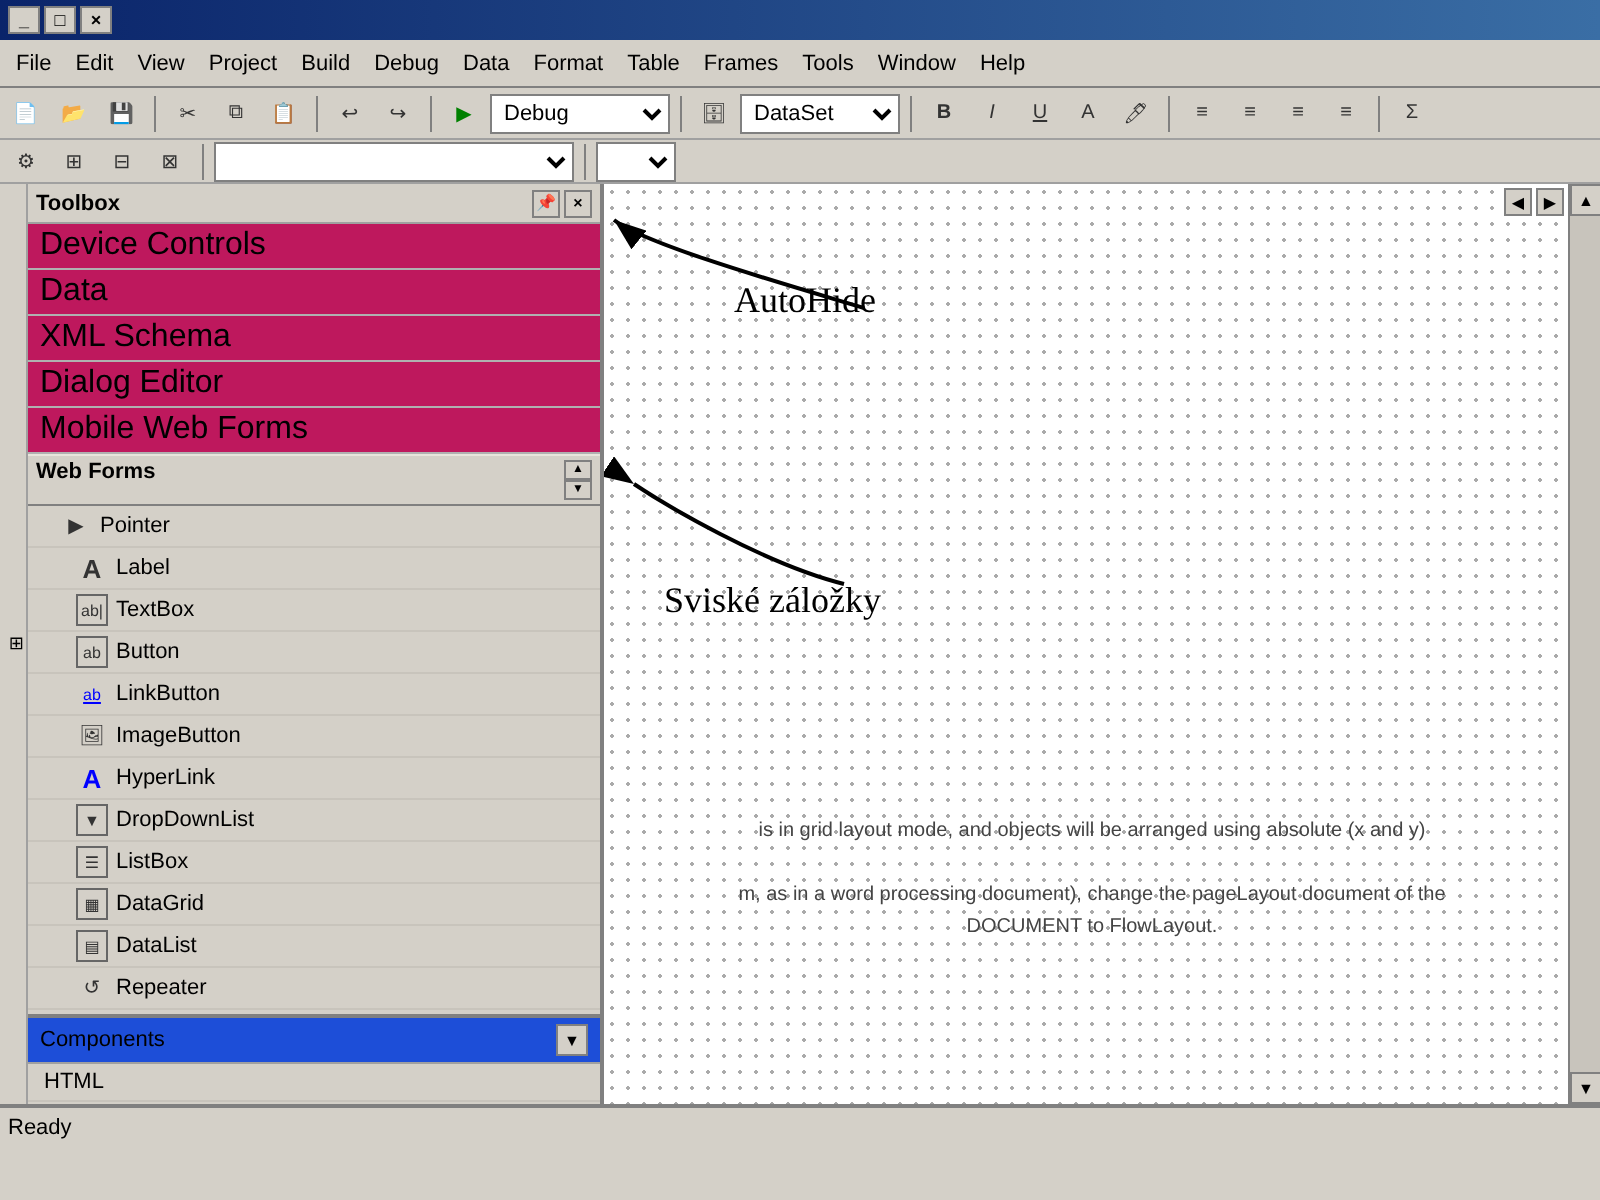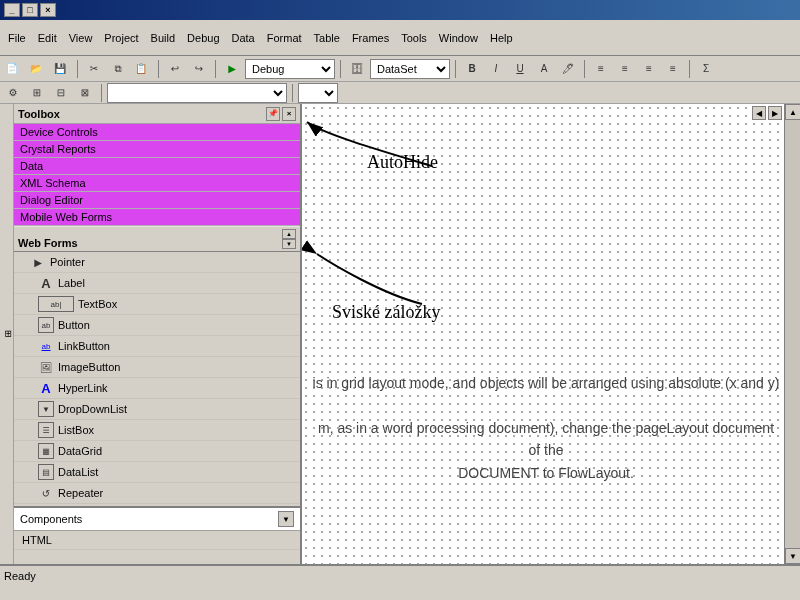--- a/index.html
+++ b/index.html
@@ -32,21 +32,21 @@
       border: 1px solid #808080;
       font-size: 9px;
       display: flex; align-items: center; justify-content: center;
       cursor: pointer;
       color: black;
     }
 
     
     #menu-bar {
       background: #d4d0c8;
-      height: 36px;
+      height: 24px;
       display: flex;
       align-items: center;
       border-bottom: 1px solid #808080;
       padding: 0 2px;
     }
     .menu-item {
       padding: 2px 6px;
       font-size: 11px;
       cursor: pointer;
     }
@@ -131,23 +131,23 @@
       font-size: 8px;
       display: flex; align-items: center; justify-content: center;
       cursor: pointer;
     }
 
     #toolbox-list {
       overflow-y: auto;
       flex: 1;
     }
     .toolbox-category {
-      background: #d946ef;
+      background: #be185d;
       padding: 2px 6px;
-      font-size: 11px;
+      font-size: 16px;
       cursor: pointer;
       border-bottom: 1px solid #b0b0b0;
     }
     .toolbox-item {
       padding: 2px 8px 2px 24px;
       font-size: 11px;
       cursor: pointer;
       display: flex;
       align-items: center;
       gap: 4px;
@@ -155,21 +155,21 @@
     }
 
     .toolbox-item-icon {
       width: 16px; height: 16px;
       display: flex; align-items: center; justify-content: center;
       font-size: 10px;
       color: #333;
       flex-shrink: 0;
     }
     .components-header {
-      background: #ffffff;
+      background: #1d4ed8;
       padding: 3px 6px;
       font-size: 11px;
       display: flex;
       align-items: center;
       justify-content: space-between;
       cursor: pointer;
       border-bottom: 1px solid #a0a0a0;
     }
     .dropdown-arrow {
       width: 16px; height: 16px;
@@ -370,46 +370,45 @@
       <span>Toolbox</span>
       <div style="display:flex; gap:2px;">
         <div class="toolbox-ctrl-btn">📌</div>
         <div class="toolbox-ctrl-btn">×</div>
       </div>
     </div>
 
     <div id="toolbox-list" style="overflow-y:auto; flex:1;">
 
       <div class="toolbox-category">Device Controls</div>
-      <div class="toolbox-category">Crystal Reports</div>
       <div class="toolbox-category">Data</div>
       <div class="toolbox-category">XML Schema</div>
       <div class="toolbox-category">Dialog Editor</div>
       <div class="toolbox-category">Mobile Web Forms</div>
 
-      <div style="display:flex; align-items:flex-end; justify-content:space-between; background:#d4d0c8; padding:2px 4px; border-bottom:1px solid #808080; border-top:1px solid #e8e4dc;">
+      <div style="display:flex; align-items:flex-start; justify-content:space-between; background:#d4d0c8; padding:2px 4px; border-bottom:1px solid #808080; border-top:1px solid #e8e4dc;">
         <span style="font-size:11px; font-weight:bold;">Web Forms</span>
         <div style="display:flex; flex-direction:column;">
           <div class="mini-arrow-btn">▲</div>
           <div class="mini-arrow-btn">▼</div>
         </div>
       </div>
 
       <div class="pointer-item">
         <span class="toolbox-item-icon">▶</span>
         <span>Pointer</span>
       </div>
 
       <div class="toolbox-item">
         <span class="toolbox-item-icon" style="font-size:13px; font-weight:bold;">A</span>
         <span>Label</span>
       </div>
 
       <div class="toolbox-item">
-        <span class="toolbox-item-icon" style="font-size:8px; border:1px solid #666; width:36px;">ab|</span>
+        <span class="toolbox-item-icon" style="font-size:8px; border:1px solid #666; width:16px;">ab|</span>
         <span>TextBox</span>
       </div>
 
       <div class="toolbox-item">
         <span class="toolbox-item-icon" style="font-size:8px; border:1px solid #666;">ab</span>
         <span>Button</span>
       </div>
 
       <div class="toolbox-item">
         <span class="toolbox-item-icon" style="font-size:8px; text-decoration:underline; color:blue;">ab</span>
@@ -490,21 +489,21 @@
 
       <svg style="position:absolute; top:120px; left:0; width:250px; height:150px; pointer-events:none;">
         <defs>
           <marker id="arrowhead2" markerWidth="8" markerHeight="6" refX="0" refY="3" orient="auto">
             <polygon points="8 0, 0 3, 8 6" fill="black"></polygon>
           </marker>
         </defs>
         <path d="M 120 80 C 80 70, 30 40, 15 30" stroke="black" stroke-width="2" fill="none" marker-end="url(#arrowhead2)"></path>
       </svg>
 
-      <div style="position:absolute; bottom:80px; left:10px; right:20px; font-size:14px; color:#444; text-align:center; line-height:1.6;">
+      <div style="position:absolute; bottom:80px; left:10px; right:20px; font-size:10px; color:#444; text-align:center; line-height:1.6;">
         <div>is in grid layout mode, and objects will be arranged using absolute (x and y)</div>
         <br>
         <div>m, as in a word processing document), change the pageLayout document of the</div>
         <div>DOCUMENT to FlowLayout.</div>
       </div>
     </div>
 
     <div id="design-scrollbar" style="position:absolute; top:0; right:0; bottom:0; width:16px; background:#d4d0c8; border-left:1px solid #808080; display:flex; flex-direction:column;">
       <div class="scroll-btn">▲</div>
       <div class="scroll-track" style="flex:1; background:#c8c4bc;"></div>

